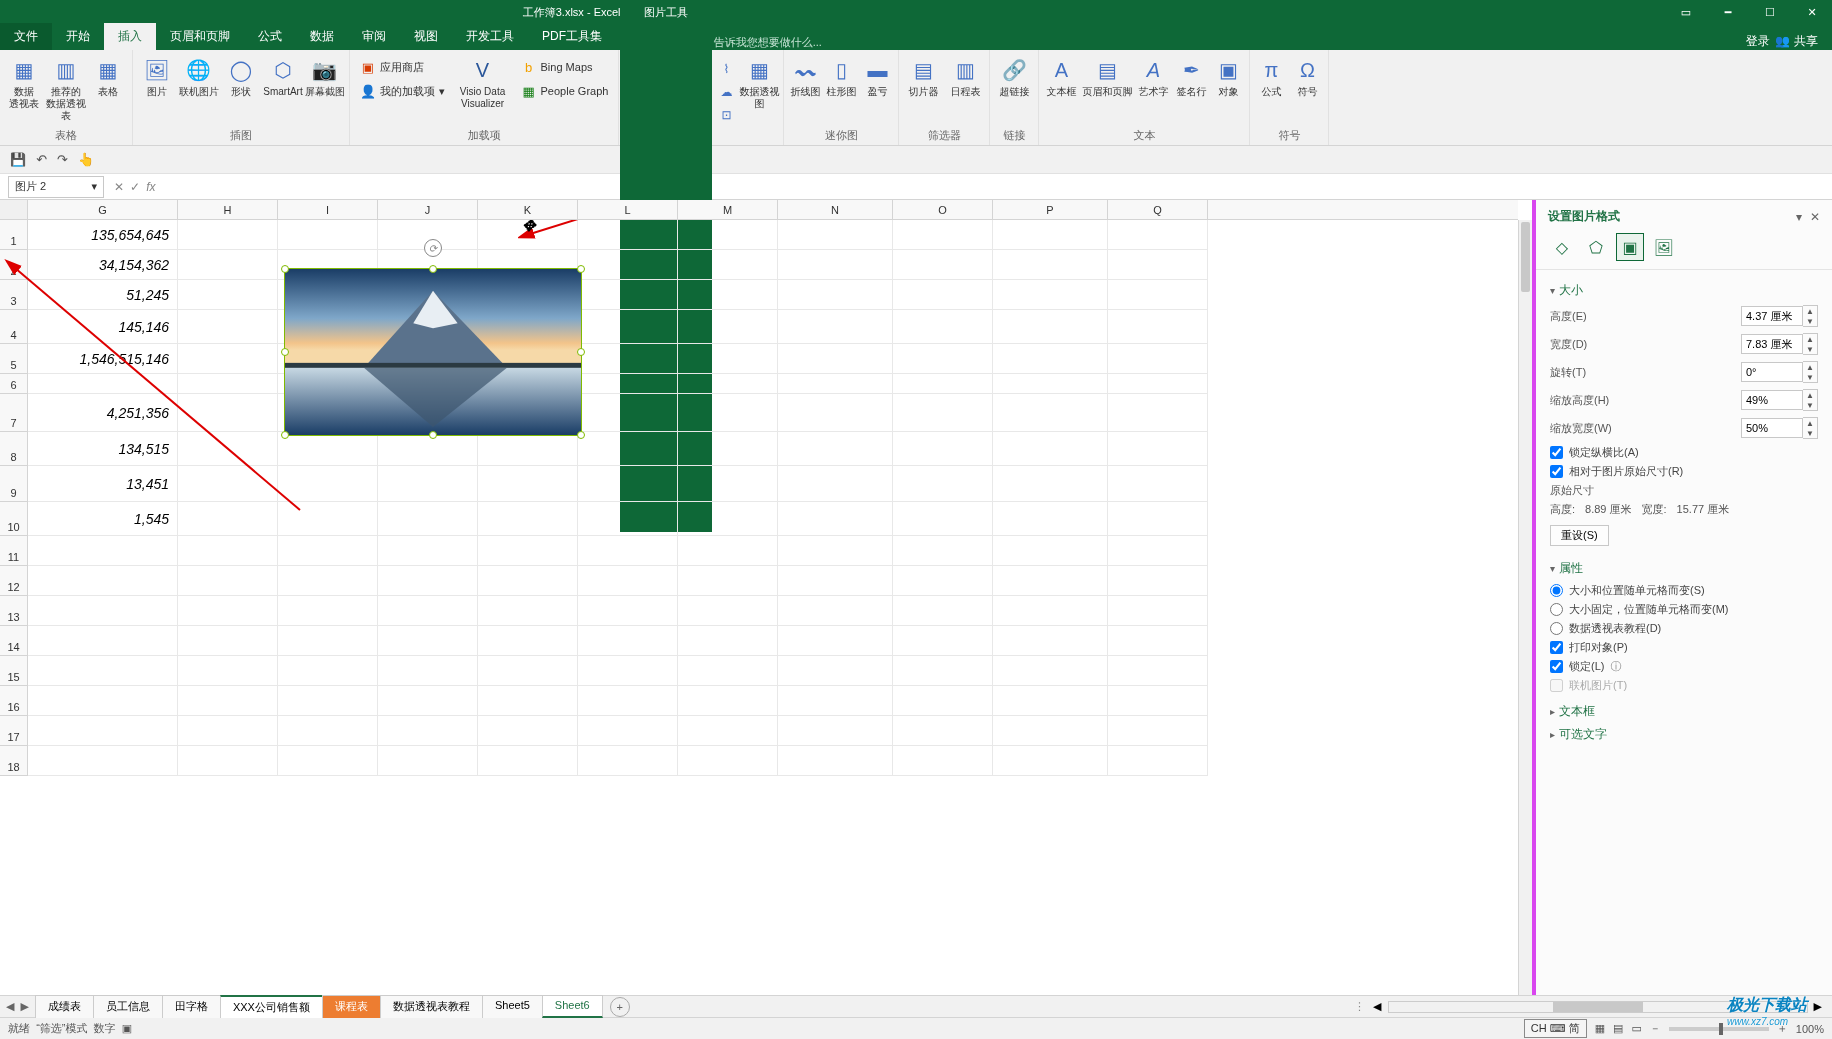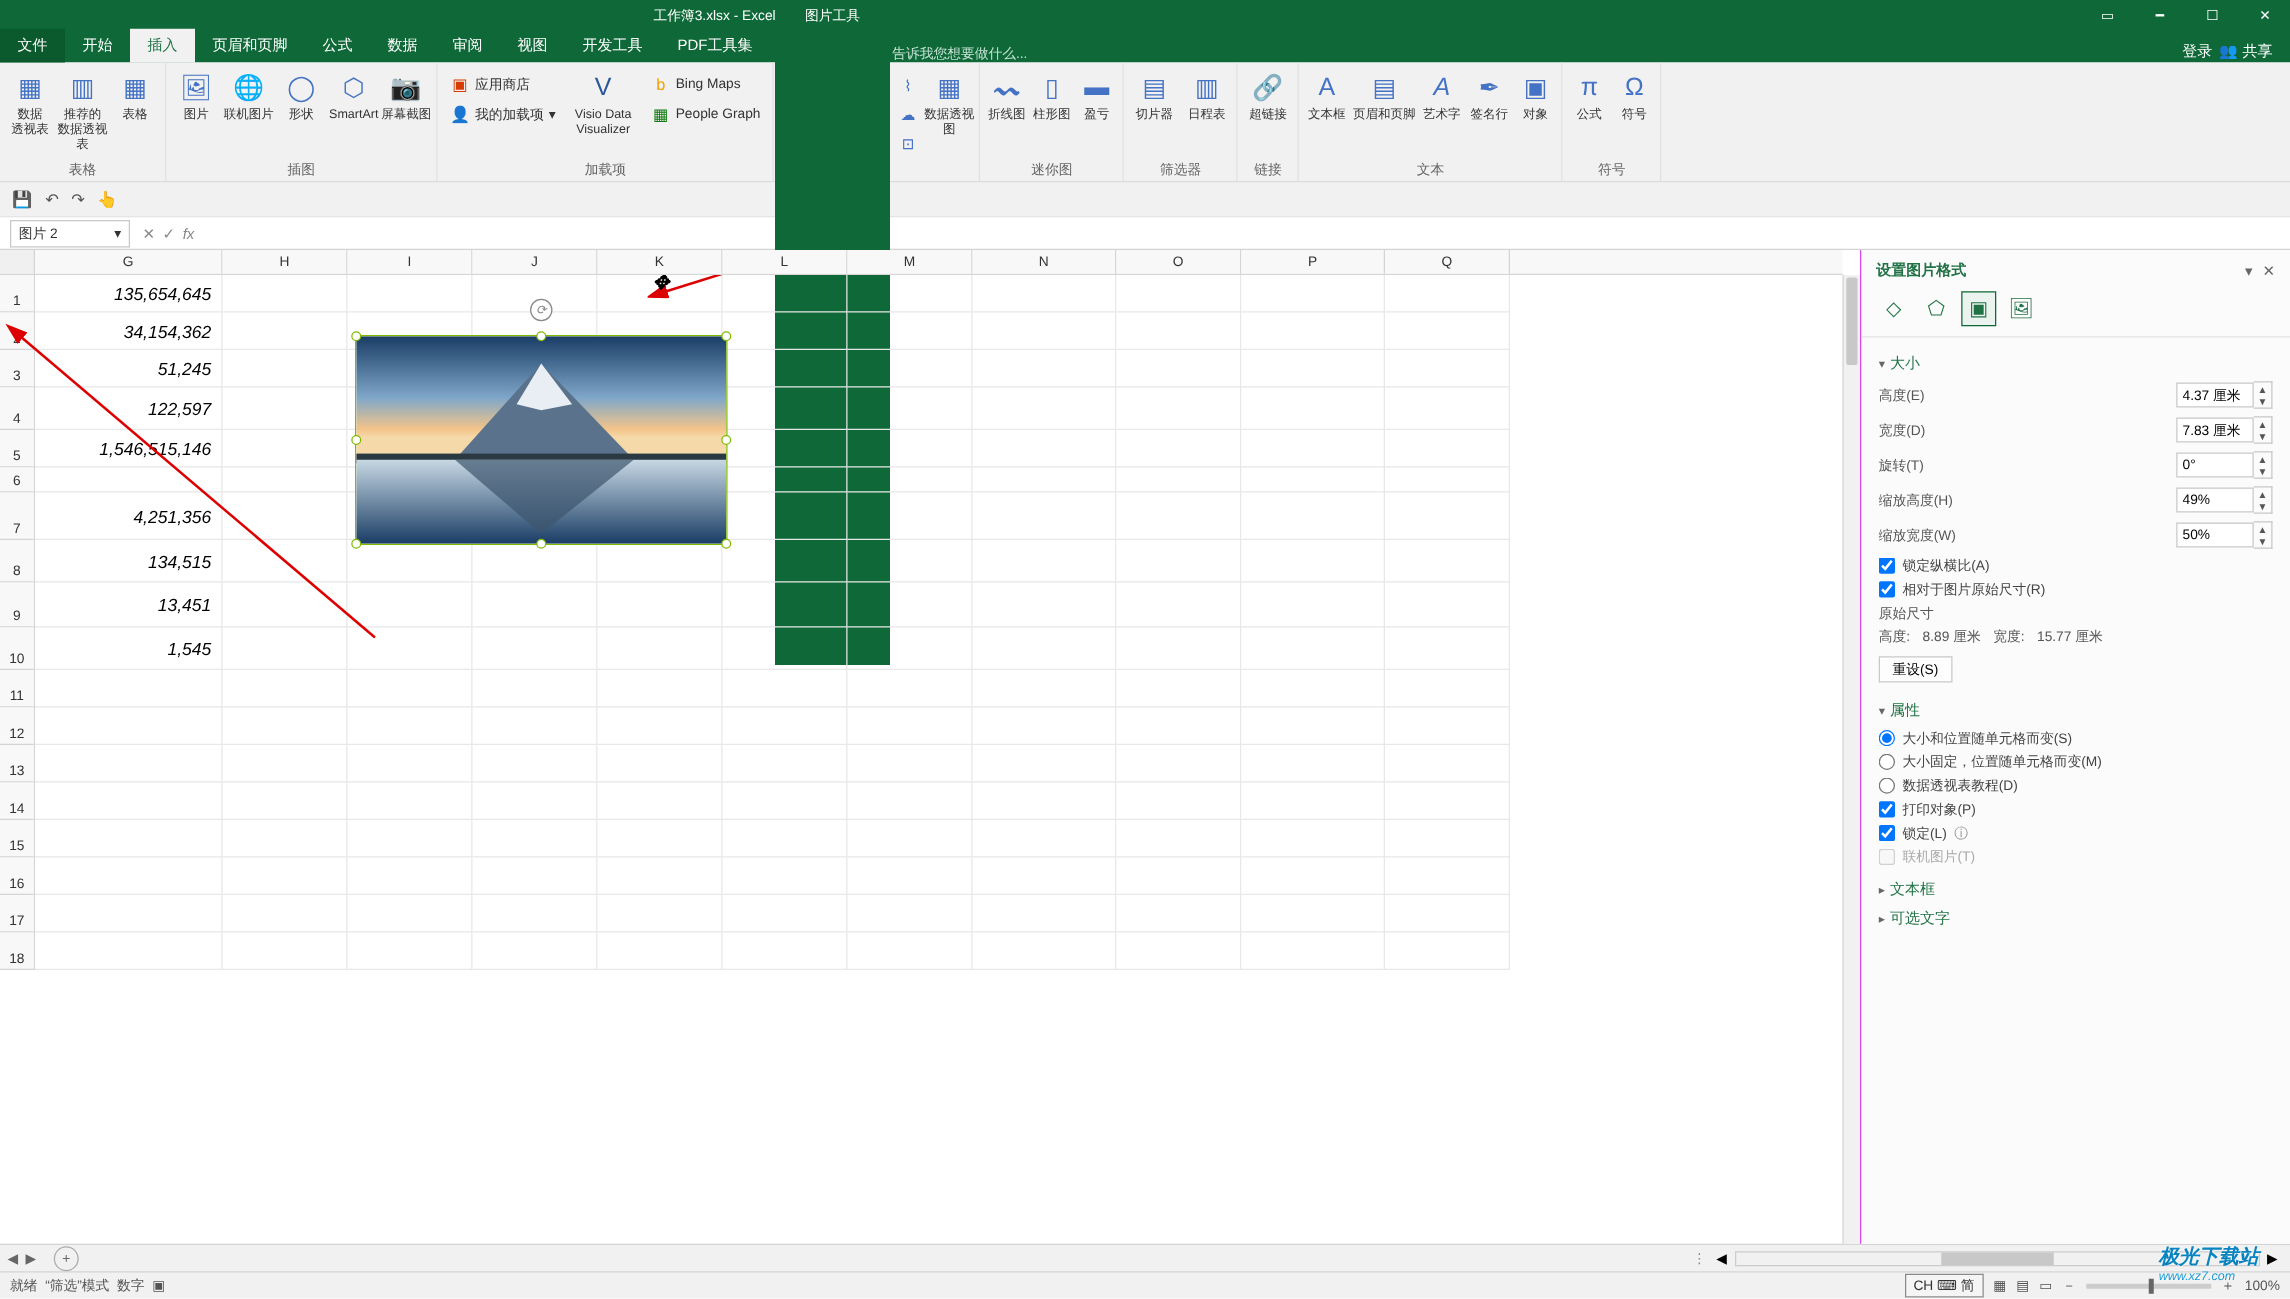--- a/index.html
+++ b/index.html
@@ -59,21 +59,21 @@
 .sheet-tab.highlight { background:#ed7d31; color:#fff;}
 .sheet-tab.sel { background:#fff; border-top:2px solid #217346;}
 .sheet-plus { width:20px; height:20px; border:1px solid #aaa; border-radius:50%; display:flex;align-items:center;justify-content:center; margin-left:8px; color:#666;}
 .hscroll-area { flex:1; display:flex; align-items:center; justify-content:flex-end; padding:0 10px;}
 .hscroll { width:420px; height:12px; background:#f1f1f1; border:1px solid #ccc; position:relative;}
 .hthumb { position:absolute; left:164px; width:90px; top:0; bottom:0; background:#c8c8c8;}
 .status-bar { height:22px; background:#f1f1f1; border-top:1px solid #d4d4d4; display:flex; align-items:center; font-size:11px; color:#555; padding:0 8px;}
 .status-bar .right { margin-left:auto; display:flex; align-items:center; gap:8px;}
 .zoom-slider { width:100px; height:4px; background:#ccc; position:relative;}
 .zoom-slider .zt { position:absolute; left:50%; top:-4px; width:4px; height:12px; background:#666;}
-.format-panel { width:344px; background:#fbfbfb; border-left:1px solid #d946ef; display:flex; flex-direction:column; font-size:12px;}
+.format-panel { width:300px; background:#fbfbfb; border-left:4px solid #d946ef; display:flex; flex-direction:column; font-size:12px;}
 .fp-header { padding:8px 12px; display:flex; align-items:center; justify-content:space-between; color:#217346; font-weight:bold;}
 .fp-header .closex { color:#666; cursor:pointer; font-weight:normal;}
 .fp-icons { display:flex; gap:6px; padding:0 12px 8px; border-bottom:1px solid #e4e4e4;}
 .fp-icons .ficon { width:28px; height:28px; display:flex;align-items:center;justify-content:center; border:1px solid transparent; color:#217346; font-size:16px;}
 .fp-icons .ficon.active { border:1px solid #0e6837; background:#eaf3ed;}
 .fp-section { padding:6px 14px; }
 .fp-section .shead { display:flex; align-items:center; gap:4px; color:#217346; font-size:12px; margin:6px 0;}
 .fp-section .shead::before { content:"▸"; color:#666; font-size:10px;}
 .fp-section .shead.open::before { content:"▾";}
 .fp-row { display:flex; align-items:center; justify-content:space-between; margin:6px 0;}
@@ -385,21 +385,21 @@
           <div class="cell" style="left: 150px; top: 60px; width: 100px; height: 30px;"></div>
           <div class="cell" style="left: 250px; top: 60px; width: 100px; height: 30px;"></div>
           <div class="cell" style="left: 350px; top: 60px; width: 100px; height: 30px;"></div>
           <div class="cell" style="left: 450px; top: 60px; width: 100px; height: 30px;"></div>
           <div class="cell" style="left: 550px; top: 60px; width: 100px; height: 30px;"></div>
           <div class="cell" style="left: 650px; top: 60px; width: 100px; height: 30px;"></div>
           <div class="cell" style="left: 750px; top: 60px; width: 115px; height: 30px;"></div>
           <div class="cell" style="left: 865px; top: 60px; width: 100px; height: 30px;"></div>
           <div class="cell" style="left: 965px; top: 60px; width: 115px; height: 30px;"></div>
           <div class="cell" style="left: 1080px; top: 60px; width: 100px; height: 30px;"></div>
-          <div class="cell" style="left: 0px; top: 90px; width: 150px; height: 34px;">122,597</div>
+          <div class="cell" style="left: 0px; top: 90px; width: 150px; height: 34px;">145,146</div>
           <div class="cell" style="left: 150px; top: 90px; width: 100px; height: 34px;"></div>
           <div class="cell" style="left: 250px; top: 90px; width: 100px; height: 34px;"></div>
           <div class="cell" style="left: 350px; top: 90px; width: 100px; height: 34px;"></div>
           <div class="cell" style="left: 450px; top: 90px; width: 100px; height: 34px;"></div>
           <div class="cell" style="left: 550px; top: 90px; width: 100px; height: 34px;"></div>
           <div class="cell" style="left: 650px; top: 90px; width: 100px; height: 34px;"></div>
           <div class="cell" style="left: 750px; top: 90px; width: 115px; height: 34px;"></div>
           <div class="cell" style="left: 865px; top: 90px; width: 100px; height: 34px;"></div>
           <div class="cell" style="left: 965px; top: 90px; width: 115px; height: 34px;"></div>
           <div class="cell" style="left: 1080px; top: 90px; width: 100px; height: 34px;"></div>
@@ -726,20 +726,30 @@
       <div class="shead">可选文字</div>
     </div>
   </div>
 </div>
 
 <div class="sheet-tabs">
   <div class="nav-btns">
       <span>◀</span>
       <span>▶</span>
     </div>
+  <div id="stabs" style="display:flex">
+      <div class="sheet-tab">成绩表</div>
+      <div class="sheet-tab">员工信息</div>
+      <div class="sheet-tab">田字格</div>
+      <div class="sheet-tab sel">XXX公司销售额</div>
+      <div class="sheet-tab highlight">课程表</div>
+      <div class="sheet-tab">数据透视表教程</div>
+      <div class="sheet-tab">Sheet5</div>
+      <div class="sheet-tab active">Sheet6</div>
+    </div>
   <div class="sheet-plus">+</div>
   <div class="hscroll-area">
     <span style="color:#888;margin-right:8px">⋮</span>
     <span style="margin-right:6px">◀</span>
     <div class="hscroll">
         <div class="hthumb"></div>
       </div>
     <span style="margin-left:6px">▶</span>
   </div>
 </div>

